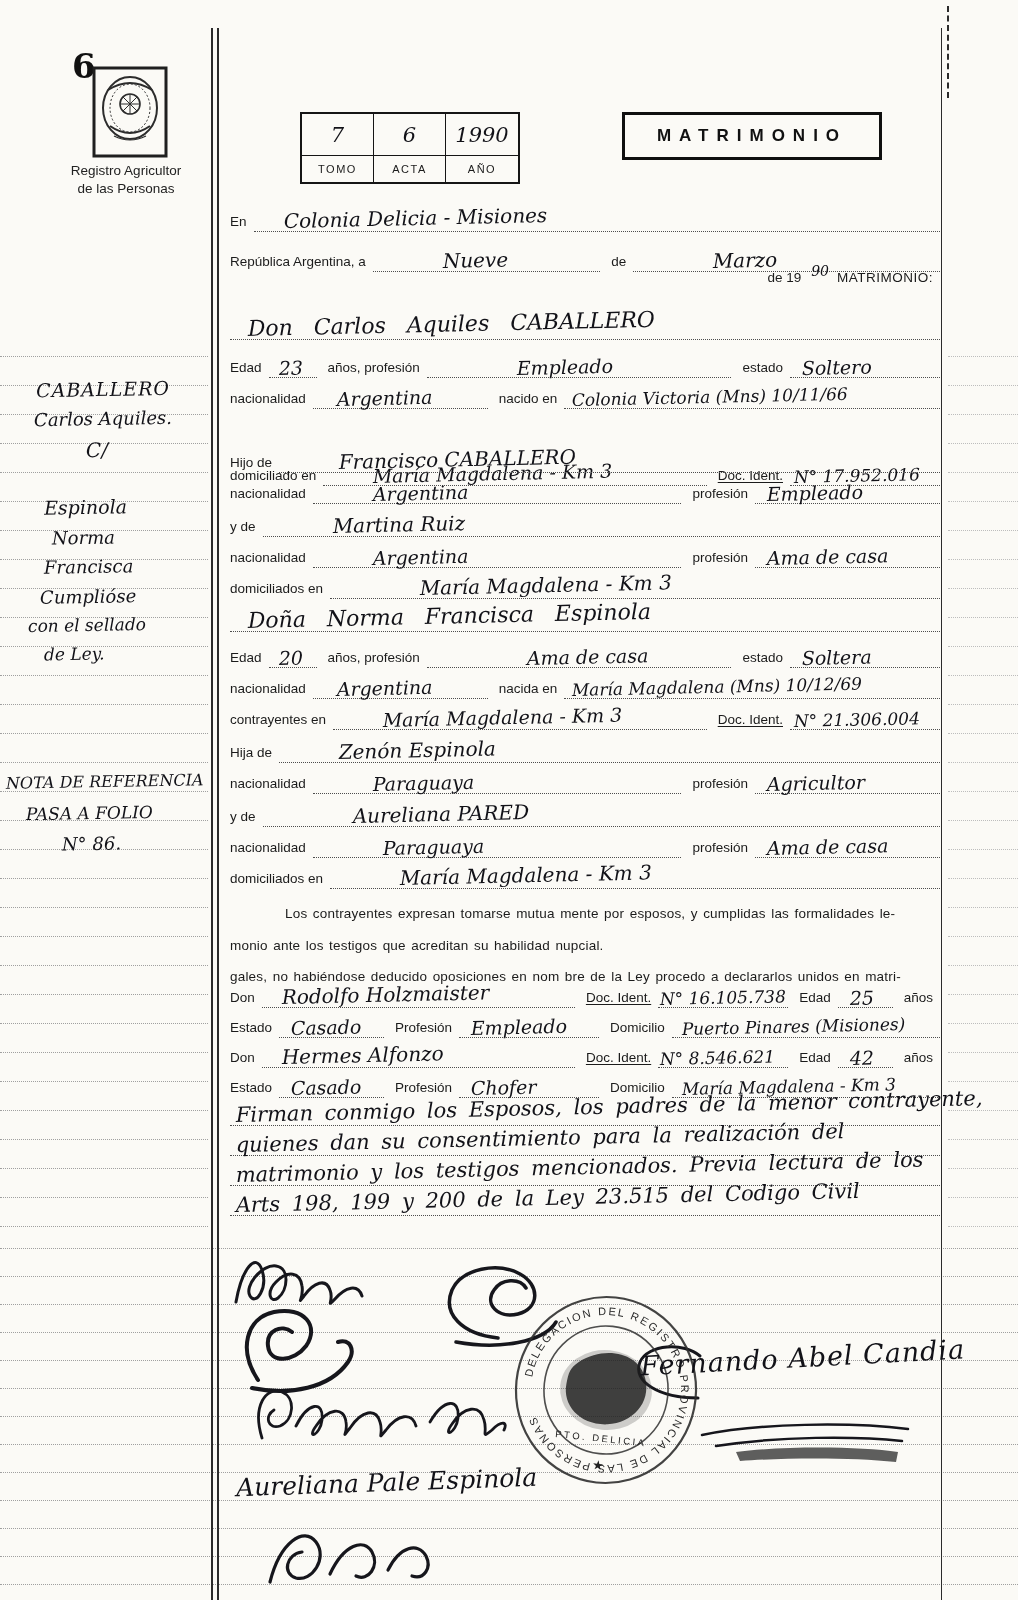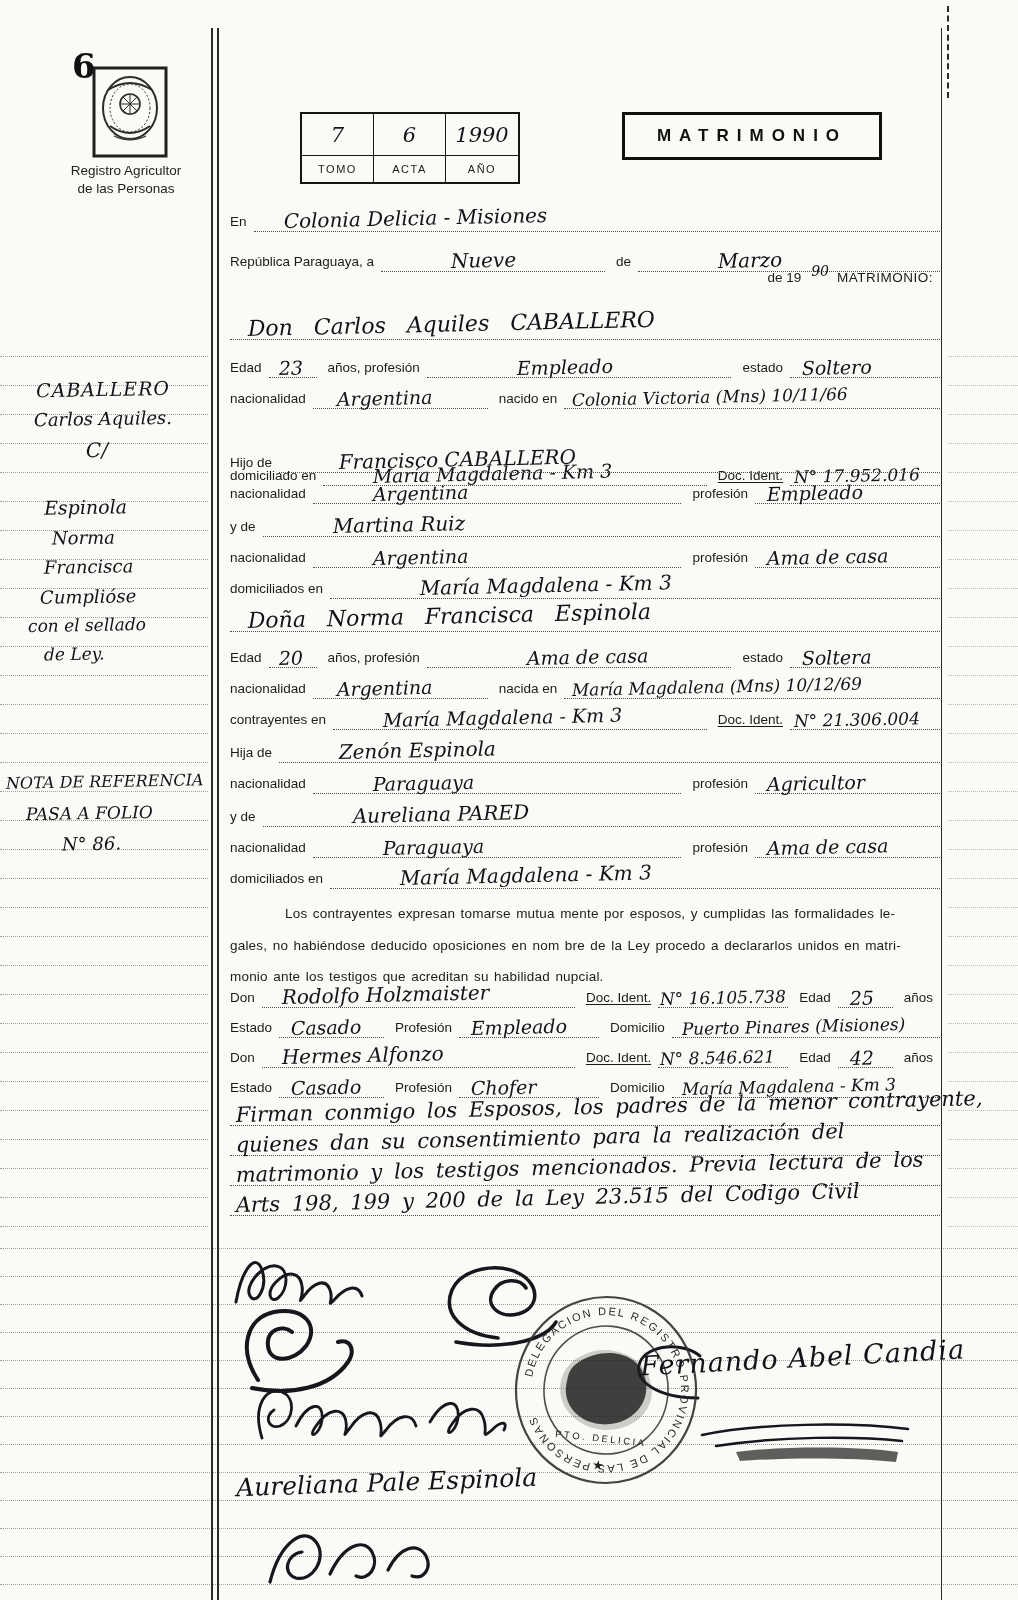--- a/index.html
+++ b/index.html
@@ -208,21 +208,21 @@
   <div class="mnote hw" style="left:62px;top:833px;font-size:18px;">N° 86.</div>
 
   <div class="row" style="top:206px;">
     <span class="lbl">En</span>
     <span class="fill">
         <span class="hw v lg" style="left:30px;">Colonia Delicia - Misiones</span>
       </span>
   </div>
 
   <div class="row" style="top:246px;">
-    <span class="lbl">República Paraguaya, a</span>
+    <span class="lbl">República Argentina, a</span>
     <span class="fill">
         <span class="hw v lg" style="left:70px;">Nueve</span>
       </span>
     <span class="lbl after">de</span>
     <span class="fill" style="flex:1.35;">
         <span class="hw v lg" style="left:80px;">Marzo</span>
       </span>
   </div>
 
   <div class="row" style="top:262px;justify-content:flex-end;">
@@ -398,22 +398,22 @@
 
   <div class="row" style="top:863px;">
     <span class="lbl">domiciliados en</span>
     <span class="fill">
         <span class="hw v lg" style="left:70px;">María Magdalena - Km 3</span>
       </span>
   </div>
 
   <div class="para" style="top:898px;">
     <div class="l0">Los contrayentes expresan tomarse mutua mente por esposos, y cumplidas las formalidades le-</div>
+    <div>monio ante los testigos que acreditan su habilidad nupcial.</div>
     <div>gales, no habiéndose deducido oposiciones en nom bre de la Ley procedo a declararlos unidos en matri-</div>
-    <div>monio ante los testigos que acreditan su habilidad nupcial.</div>
   </div>
 
   <div class="row" style="top:982px;">
     <span class="lbl">Don</span>
     <span class="fill">
         <span class="hw v lg" style="left:20px;">Rodolfo Holzmaister</span>
       </span>
     <span class="lbl after ul">Doc. Ident.</span>
     <span class="fill" style="flex:0 0 130px;">
         <span class="hw v sm" style="left:2px;">N° 16.105.738</span>

